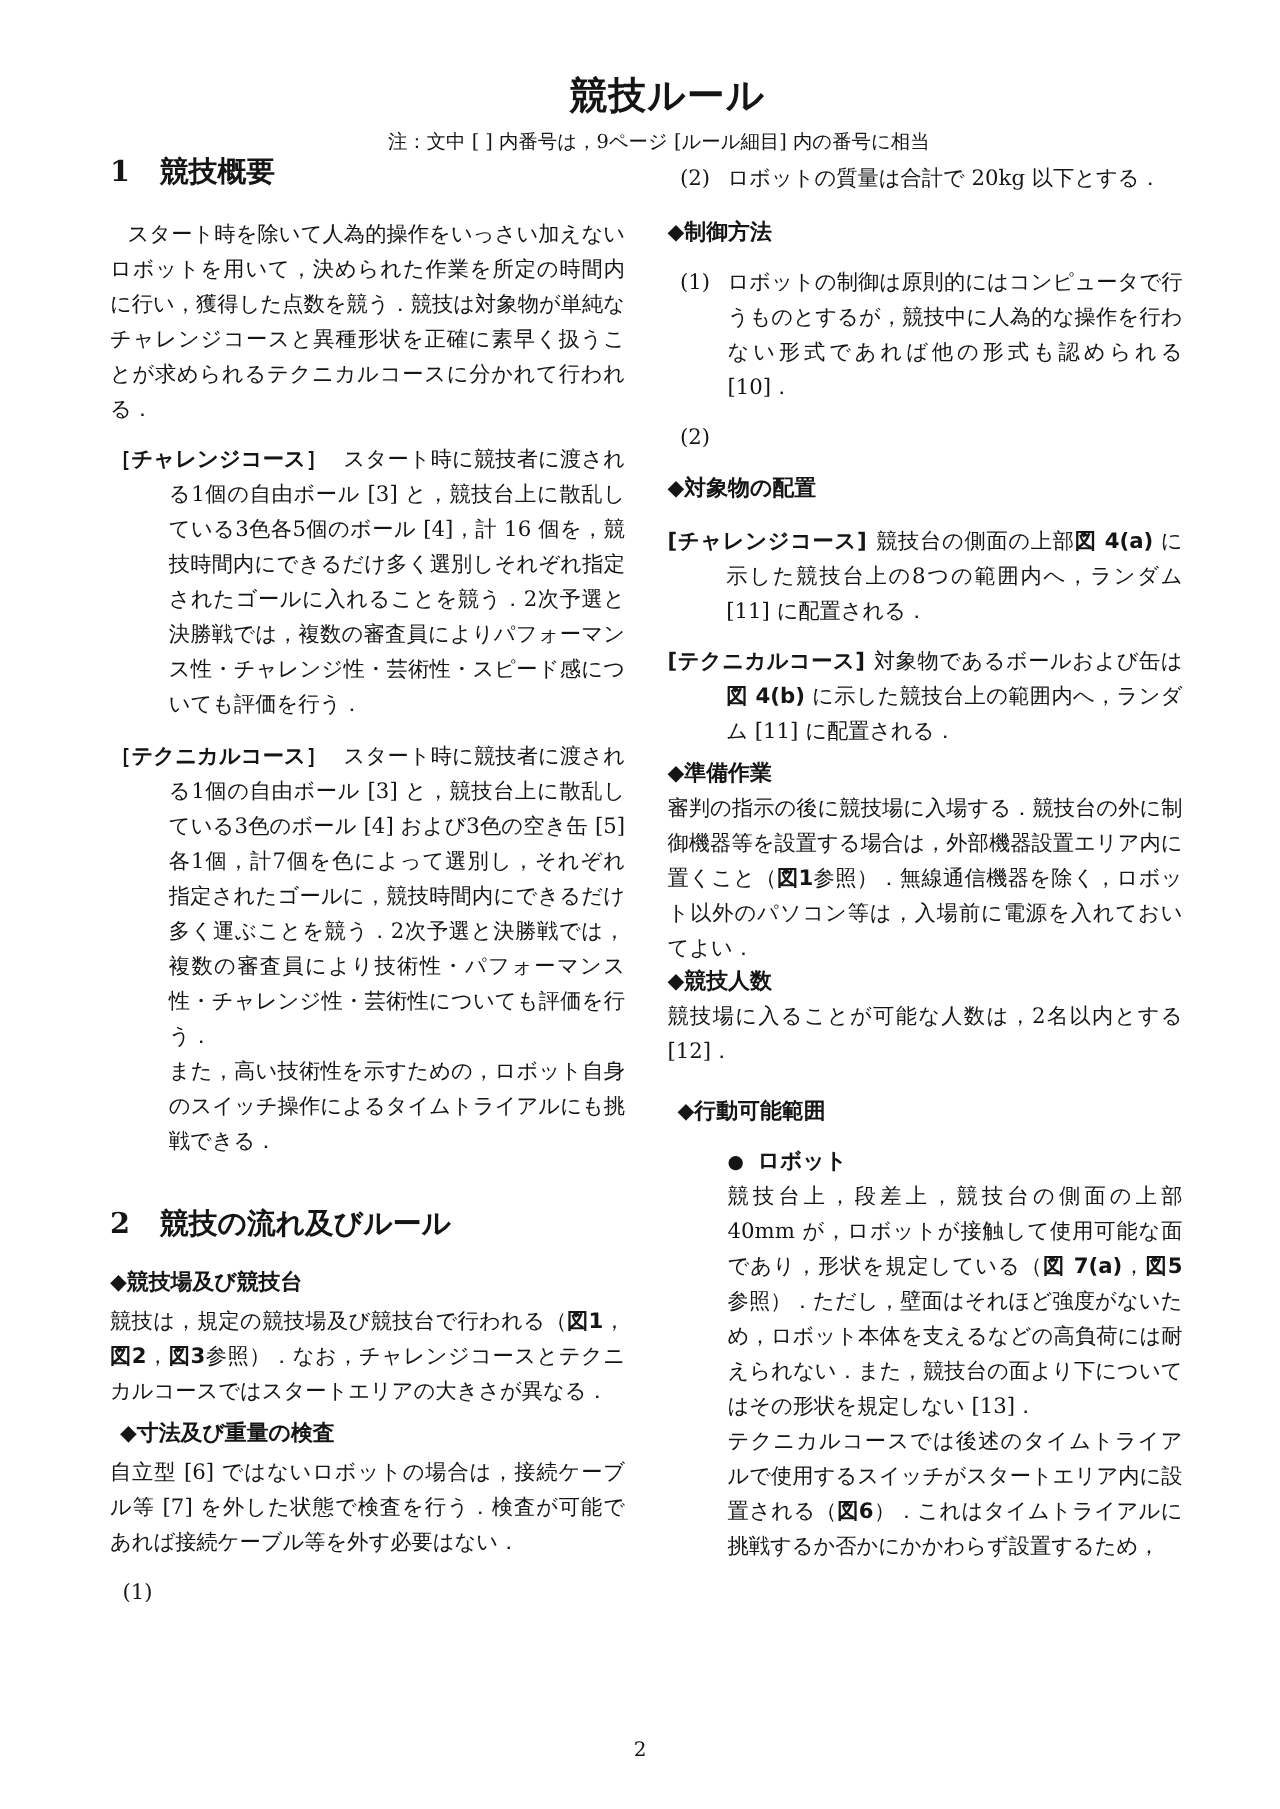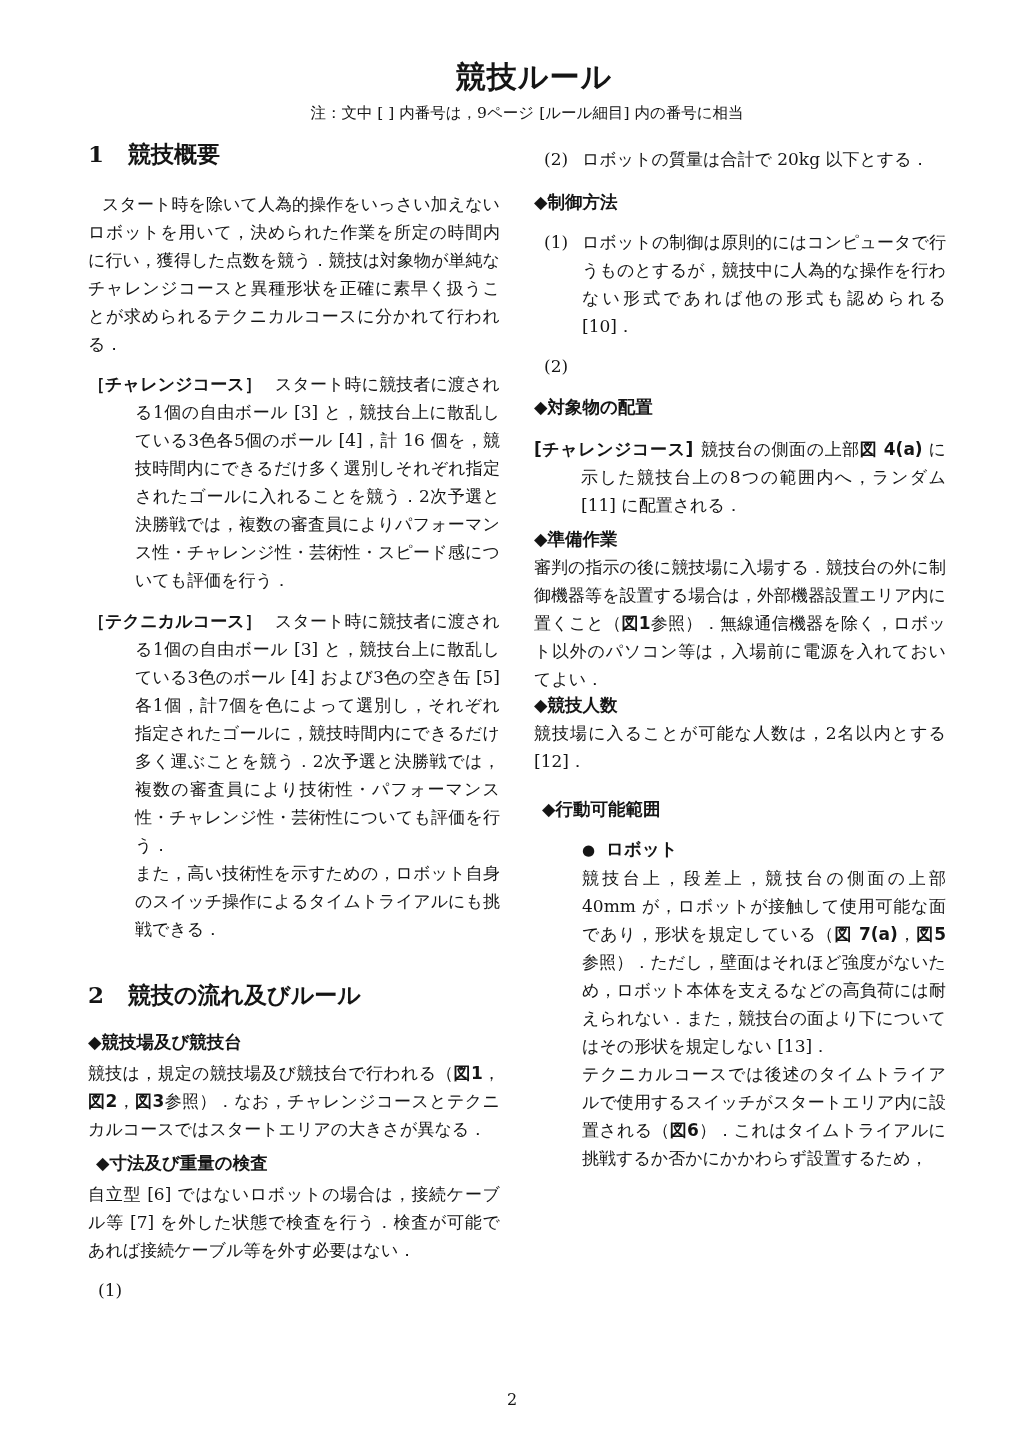--- a/index.html
+++ b/index.html
@@ -8,21 +8,21 @@
     position:relative; width:1024px; height:1447px; margin:0 auto;
     background:#ffffff; color:#151515; overflow:hidden;
     font-family:"DejaVu Serif","Liberation Serif",serif;
   }
   .header { position:absolute; top:58px; left:0; width:100%; text-align:center; }
   .doc-title {
     font-family:"DejaVu Sans","Liberation Sans",sans-serif;
     font-weight:bold; font-size:30px; line-height:1.25; letter-spacing:1px;padding-left:44px;
   }
   .doc-note { margin-top:7px; font-size:15.5px; line-height:1.4;padding-left:30px; }
-  .columns { position:absolute; top:138px; left:88px; width:858px; display:flex; gap:34px; }
+  .columns { position:absolute; top:122px; left:88px; width:858px; display:flex; gap:34px; }
   .col { width:412px; font-size:17px; line-height:28px; text-align:justify; }
   .section-head { margin:0; line-height:30px; }
   .sec-num { font-weight:bold; font-size:23px; margin-right:24px; }
   .sec-title {
     font-family:"DejaVu Sans","Liberation Sans",sans-serif;
     font-weight:bold; font-size:23px;
   }
   .sub-head {
     font-family:"DejaVu Sans","Liberation Sans",sans-serif;
     font-weight:bold; font-size:17.5px; line-height:24px;
@@ -129,20 +129,23 @@
       <div class="num-item m-citem2">
         <span class="num">(2)</span>
       </div>
 
       <div class="sub-head m-objhead">◆対象物の配置</div>
 
       <div class="hang-desc m-objc">
         <span class="bold-label">[チャレンジコース]</span><span><span>競技台の側面の上部</span><span class="figref">図 4(a)</span><span> に示した競技台上の8つの範囲内へ，ランダム [11] に配置される．</span></span>
       </div>
 
+      <div class="hang-desc m-objt">
+        <span class="bold-label">[テクニカルコース]</span><span><span>対象物であるボールおよび缶は</span><span class="figref">図 4(b)</span><span> に示した競技台上の範囲内へ，ランダム [11] に配置される．</span></span>
+      </div>
 
       <div class="sub-head m-prephead">◆準備作業</div>
       <p class="m-preptext"><span>審判の指示の後に競技場に入場する．競技台の外に制御機器等を設置する場合は，外部機器設置エリア内に置くこと（</span><span class="figref">図1</span><span>参照）．無線通信機器を除く，ロボット以外のパソコン等は，入場前に電源を入れておいてよい．</span></p>
 
       <div class="sub-head m-pplhead">◆競技人数</div>
       <p class="m-ppltext">競技場に入ることが可能な人数は，2名以内とする [12]．</p>
 
       <div class="sub-head m-rangehead">◆行動可能範囲</div>
 
       <div class="robot-block m-robot">

